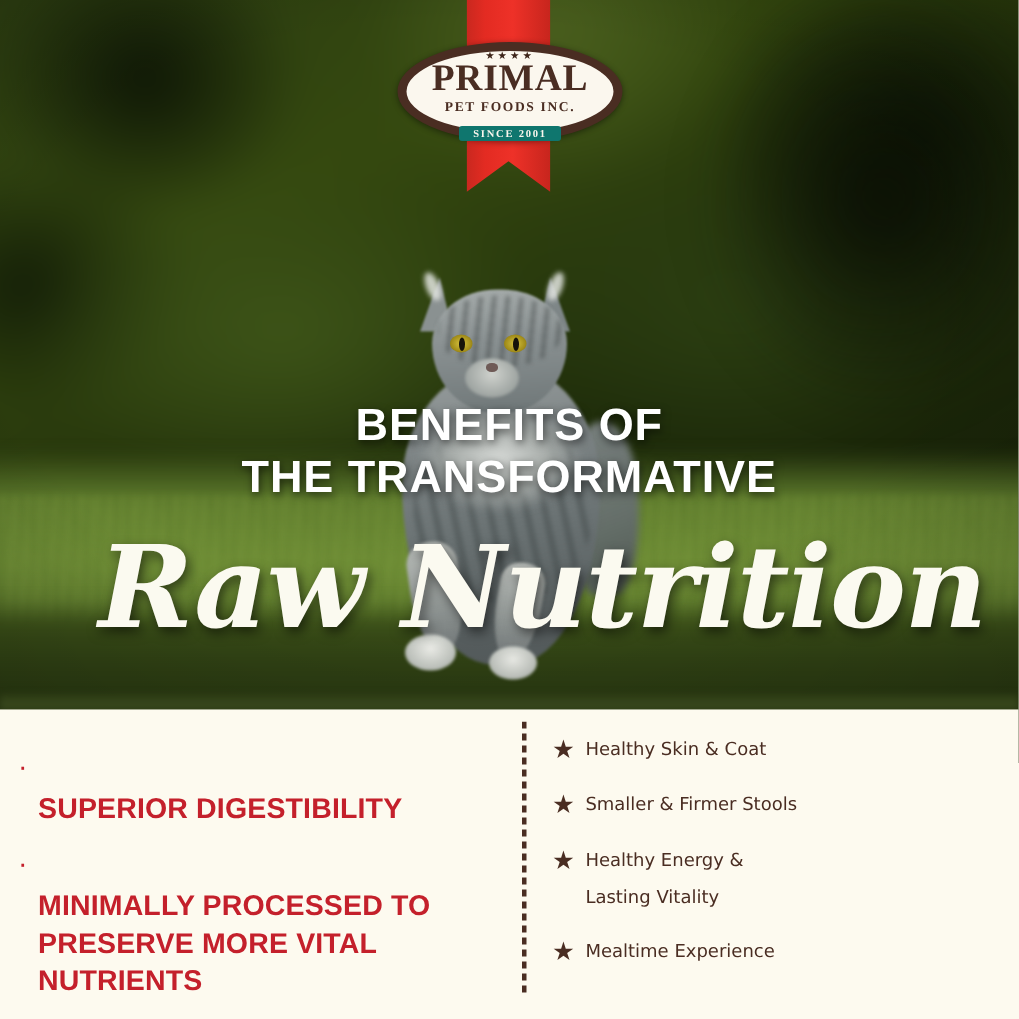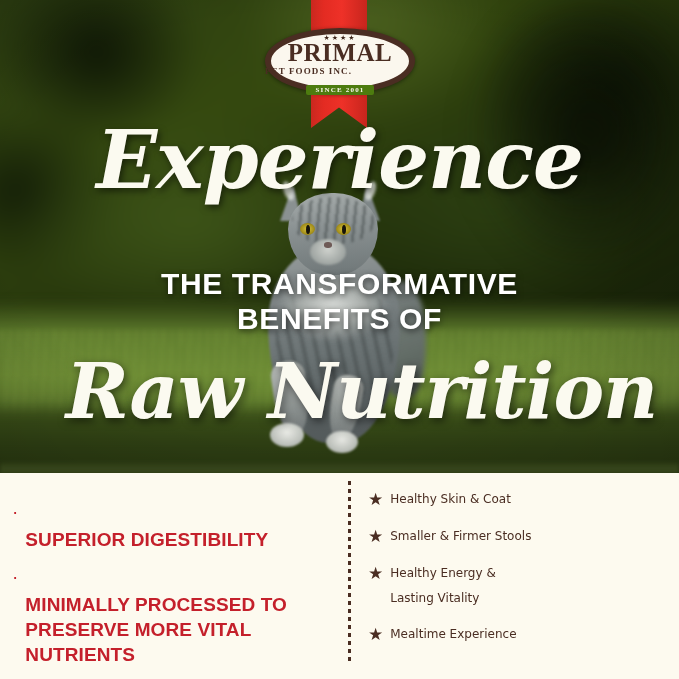--- a/index.html
+++ b/index.html
@@ -149,30 +149,30 @@
   .logo-primal{
     position:absolute;left:0;right:0;top:12px;
     text-align:center;
     font-family:"Liberation Serif", serif;
     font-weight:bold;font-size:25px;line-height:26px;
     color:#4a2d22;letter-spacing:.5px;
   }
   .logo-tm{position:absolute;right:10px;top:18px;font-size:5px;color:#4a2d22;}
   .logo-sub{
     position:absolute;left:0;right:0;top:38px;
-    text-align:left;
+    text-align:center;
     font-family:"Liberation Serif", serif;
     font-weight:bold;font-size:9px;letter-spacing:1.1px;color:#4a2d22;
   }
   .logo-since{
     position:absolute;left:0;right:0;top:50px;text-align:center;
   }
   .logo-since span{
     display:inline-block;
-    background:#4d7c0f;color:#fbf7ee;
+    background:#0f766e;color:#fbf7ee;
     font-family:"Liberation Serif", serif;
     font-size:7px;font-weight:bold;letter-spacing:1.2px;
     padding:1px 9px;border-radius:2px;
   }
 
   
   .headline-script-1{
     position:absolute;left:0;right:0;top:120px;
     text-align:center;z-index:5;
     font-family:"DejaVu Serif", serif;
@@ -294,25 +294,24 @@
 
   <div class="logo">
     <div class="logo-oval"></div>
     <div class="logo-stars">★★★★</div>
     <div class="logo-primal">PRIMAL</div>
     <div class="logo-tm">™</div>
     <div class="logo-sub">PET FOODS INC.</div>
     <div class="logo-since"><span>SINCE 2001</span></div>
   </div>
 
-  <div class="headline-script-1">Experience</div>
 
   <div class="headline-block">
+    <div>BENEFITS OF</div>
     <div>THE TRANSFORMATIVE</div>
-    <div>BENEFITS OF</div>
   </div>
 
   <div class="headline-script-2">Raw Nutrition</div>
 
   <div class="panel">
     <div class="divider"></div>
 
     <div class="col-left">
       <div class="li-left">
         <span class="dot-bullet">·</span>

